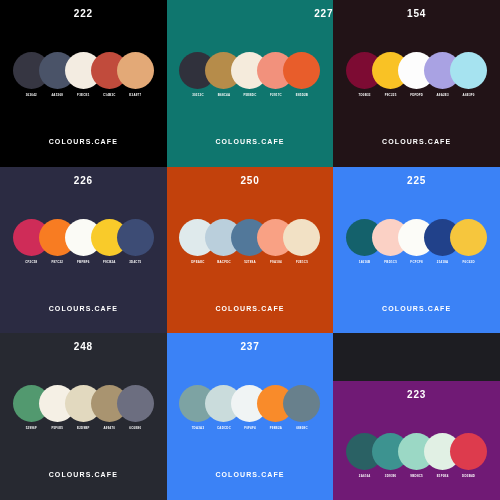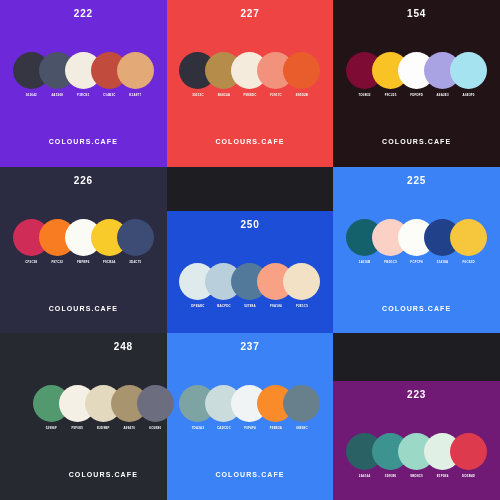--- a/index.html
+++ b/index.html
@@ -96,21 +96,21 @@
     font-weight: bold;
     letter-spacing: 1.1px;
     color: #ffffff;
     line-height: 1;
   }
 </style>
 </head>
 <body>
 
 <div id="grid">
-    <div class="panel" style="background: #6d28d9;">
+    <div class="panel" style="background: #000000;">
       <div class="panel-number">222</div>
       <div class="swatch-area">
         <div class="swatch-row">
           <div class="swatch" style="z-index: 1;">
             <span class="dot" style="background: rgb(54, 54, 66);"></span>
             <span class="hex">363642</span>
           </div>
           <div class="swatch" style="z-index: 2;">
             <span class="dot" style="background: rgb(74, 83, 104);"></span>
             <span class="hex">4A5368</span>
@@ -124,21 +124,21 @@
             <span class="hex">C14B3C</span>
           </div>
           <div class="swatch" style="z-index: 5;">
             <span class="dot" style="background: rgb(227, 169, 119);"></span>
             <span class="hex">E3A977</span>
           </div>
         </div>
       </div>
       <div class="brand">COLOURS.CAFE</div>
     </div>
-    <div class="panel" style="background: #ef4444;">
+    <div class="panel" style="background: #0f766e; align-items: flex-end;">
       <div class="panel-number">227</div>
       <div class="swatch-area">
         <div class="swatch-row">
           <div class="swatch" style="z-index: 1;">
             <span class="dot" style="background: rgb(48, 49, 60);"></span>
             <span class="hex">30313C</span>
           </div>
           <div class="swatch" style="z-index: 2;">
             <span class="dot" style="background: rgb(182, 140, 74);"></span>
             <span class="hex">B68C4A</span>
@@ -208,21 +208,21 @@
             <span class="hex">F9CB2A</span>
           </div>
           <div class="swatch" style="z-index: 5;">
             <span class="dot" style="background: rgb(61, 76, 117);"></span>
             <span class="hex">3D4C75</span>
           </div>
         </div>
       </div>
       <div class="brand">COLOURS.CAFE</div>
     </div>
-    <div class="panel" style="background: #1d4ed8; margin-top: 44px;">
+    <div class="panel" style="background: #c2410c;">
       <div class="panel-number">250</div>
       <div class="swatch-area">
         <div class="swatch-row">
           <div class="swatch" style="z-index: 1;">
             <span class="dot" style="background: rgb(223, 234, 236);"></span>
             <span class="hex">DFEAEC</span>
           </div>
           <div class="swatch" style="z-index: 2;">
             <span class="dot" style="background: rgb(186, 207, 220);"></span>
             <span class="hex">BACFDC</span>
@@ -264,21 +264,21 @@
             <span class="hex">21418A</span>
           </div>
           <div class="swatch" style="z-index: 5;">
             <span class="dot" style="background: rgb(246, 198, 61);"></span>
             <span class="hex">F6C63D</span>
           </div>
         </div>
       </div>
       <div class="brand">COLOURS.CAFE</div>
     </div>
-    <div class="panel" style="background: rgb(39, 41, 49); padding-left: 40px;">
+    <div class="panel" style="background: rgb(39, 41, 49);">
       <div class="panel-number">248</div>
       <div class="swatch-area">
         <div class="swatch-row">
           <div class="swatch" style="z-index: 1;">
             <span class="dot" style="background: rgb(82, 153, 111);"></span>
             <span class="hex">52996F</span>
           </div>
           <div class="swatch" style="z-index: 2;">
             <span class="dot" style="background: rgb(245, 240, 229);"></span>
             <span class="hex">F5F0E5</span>

